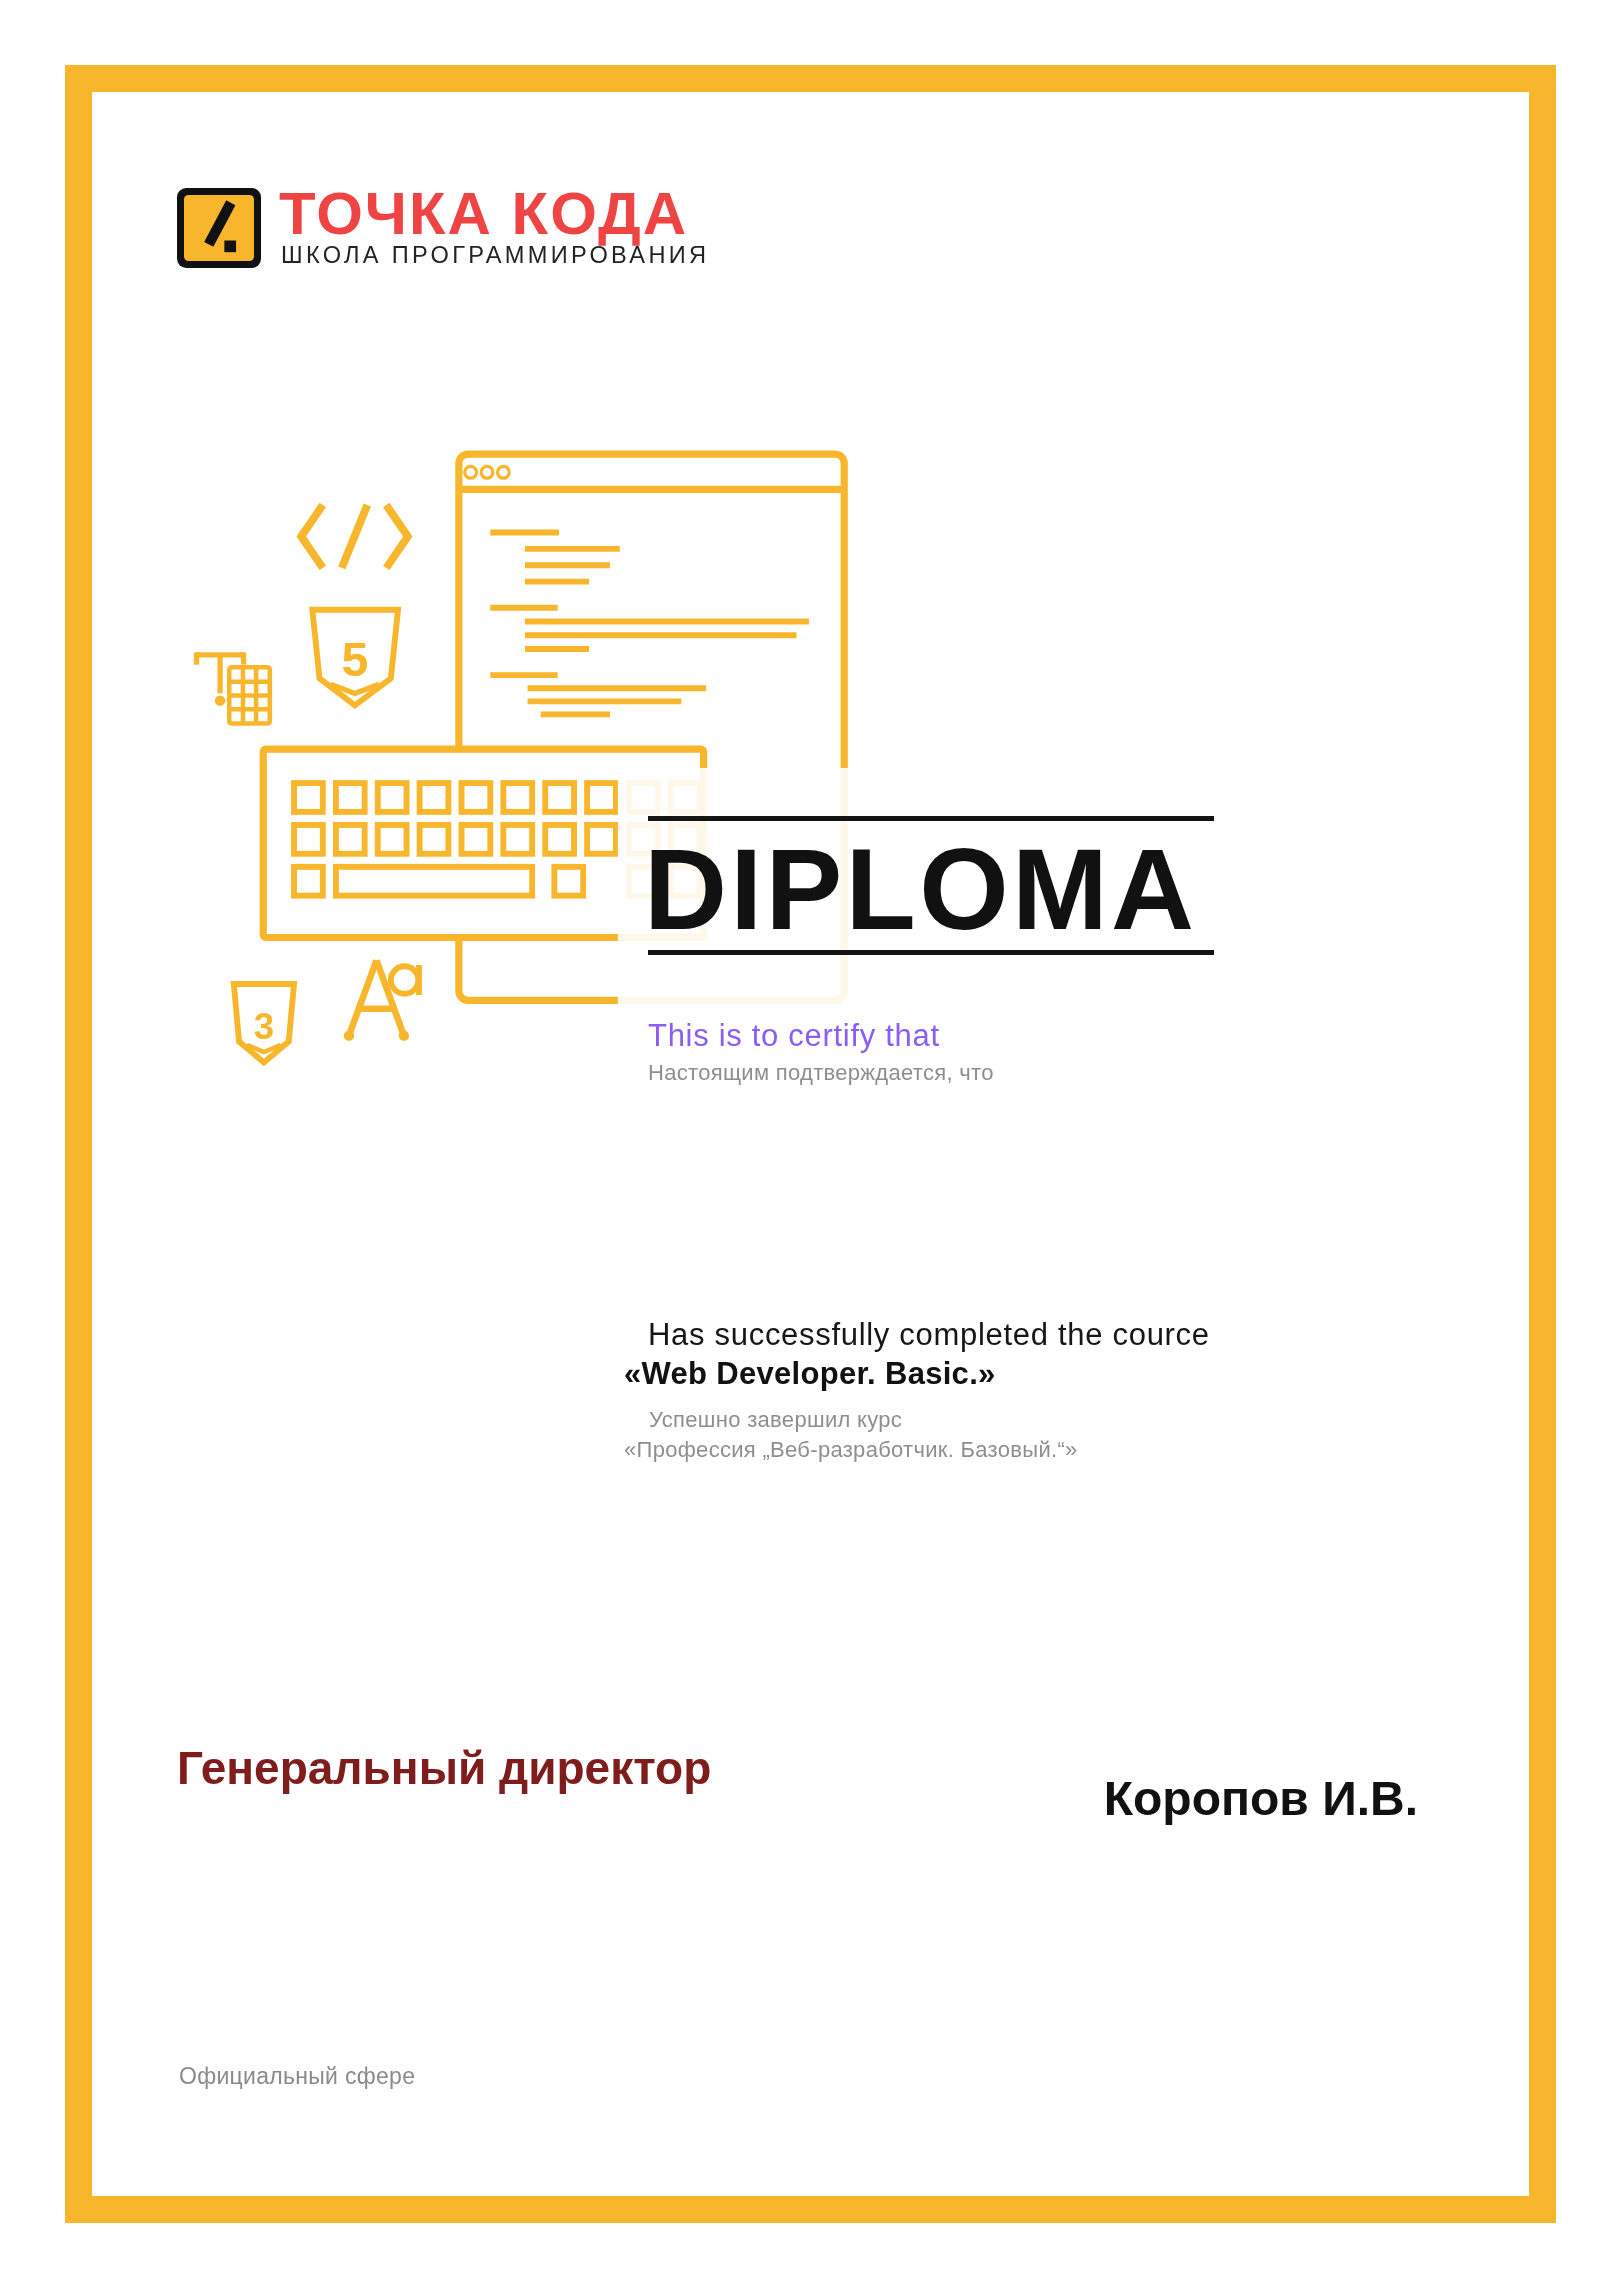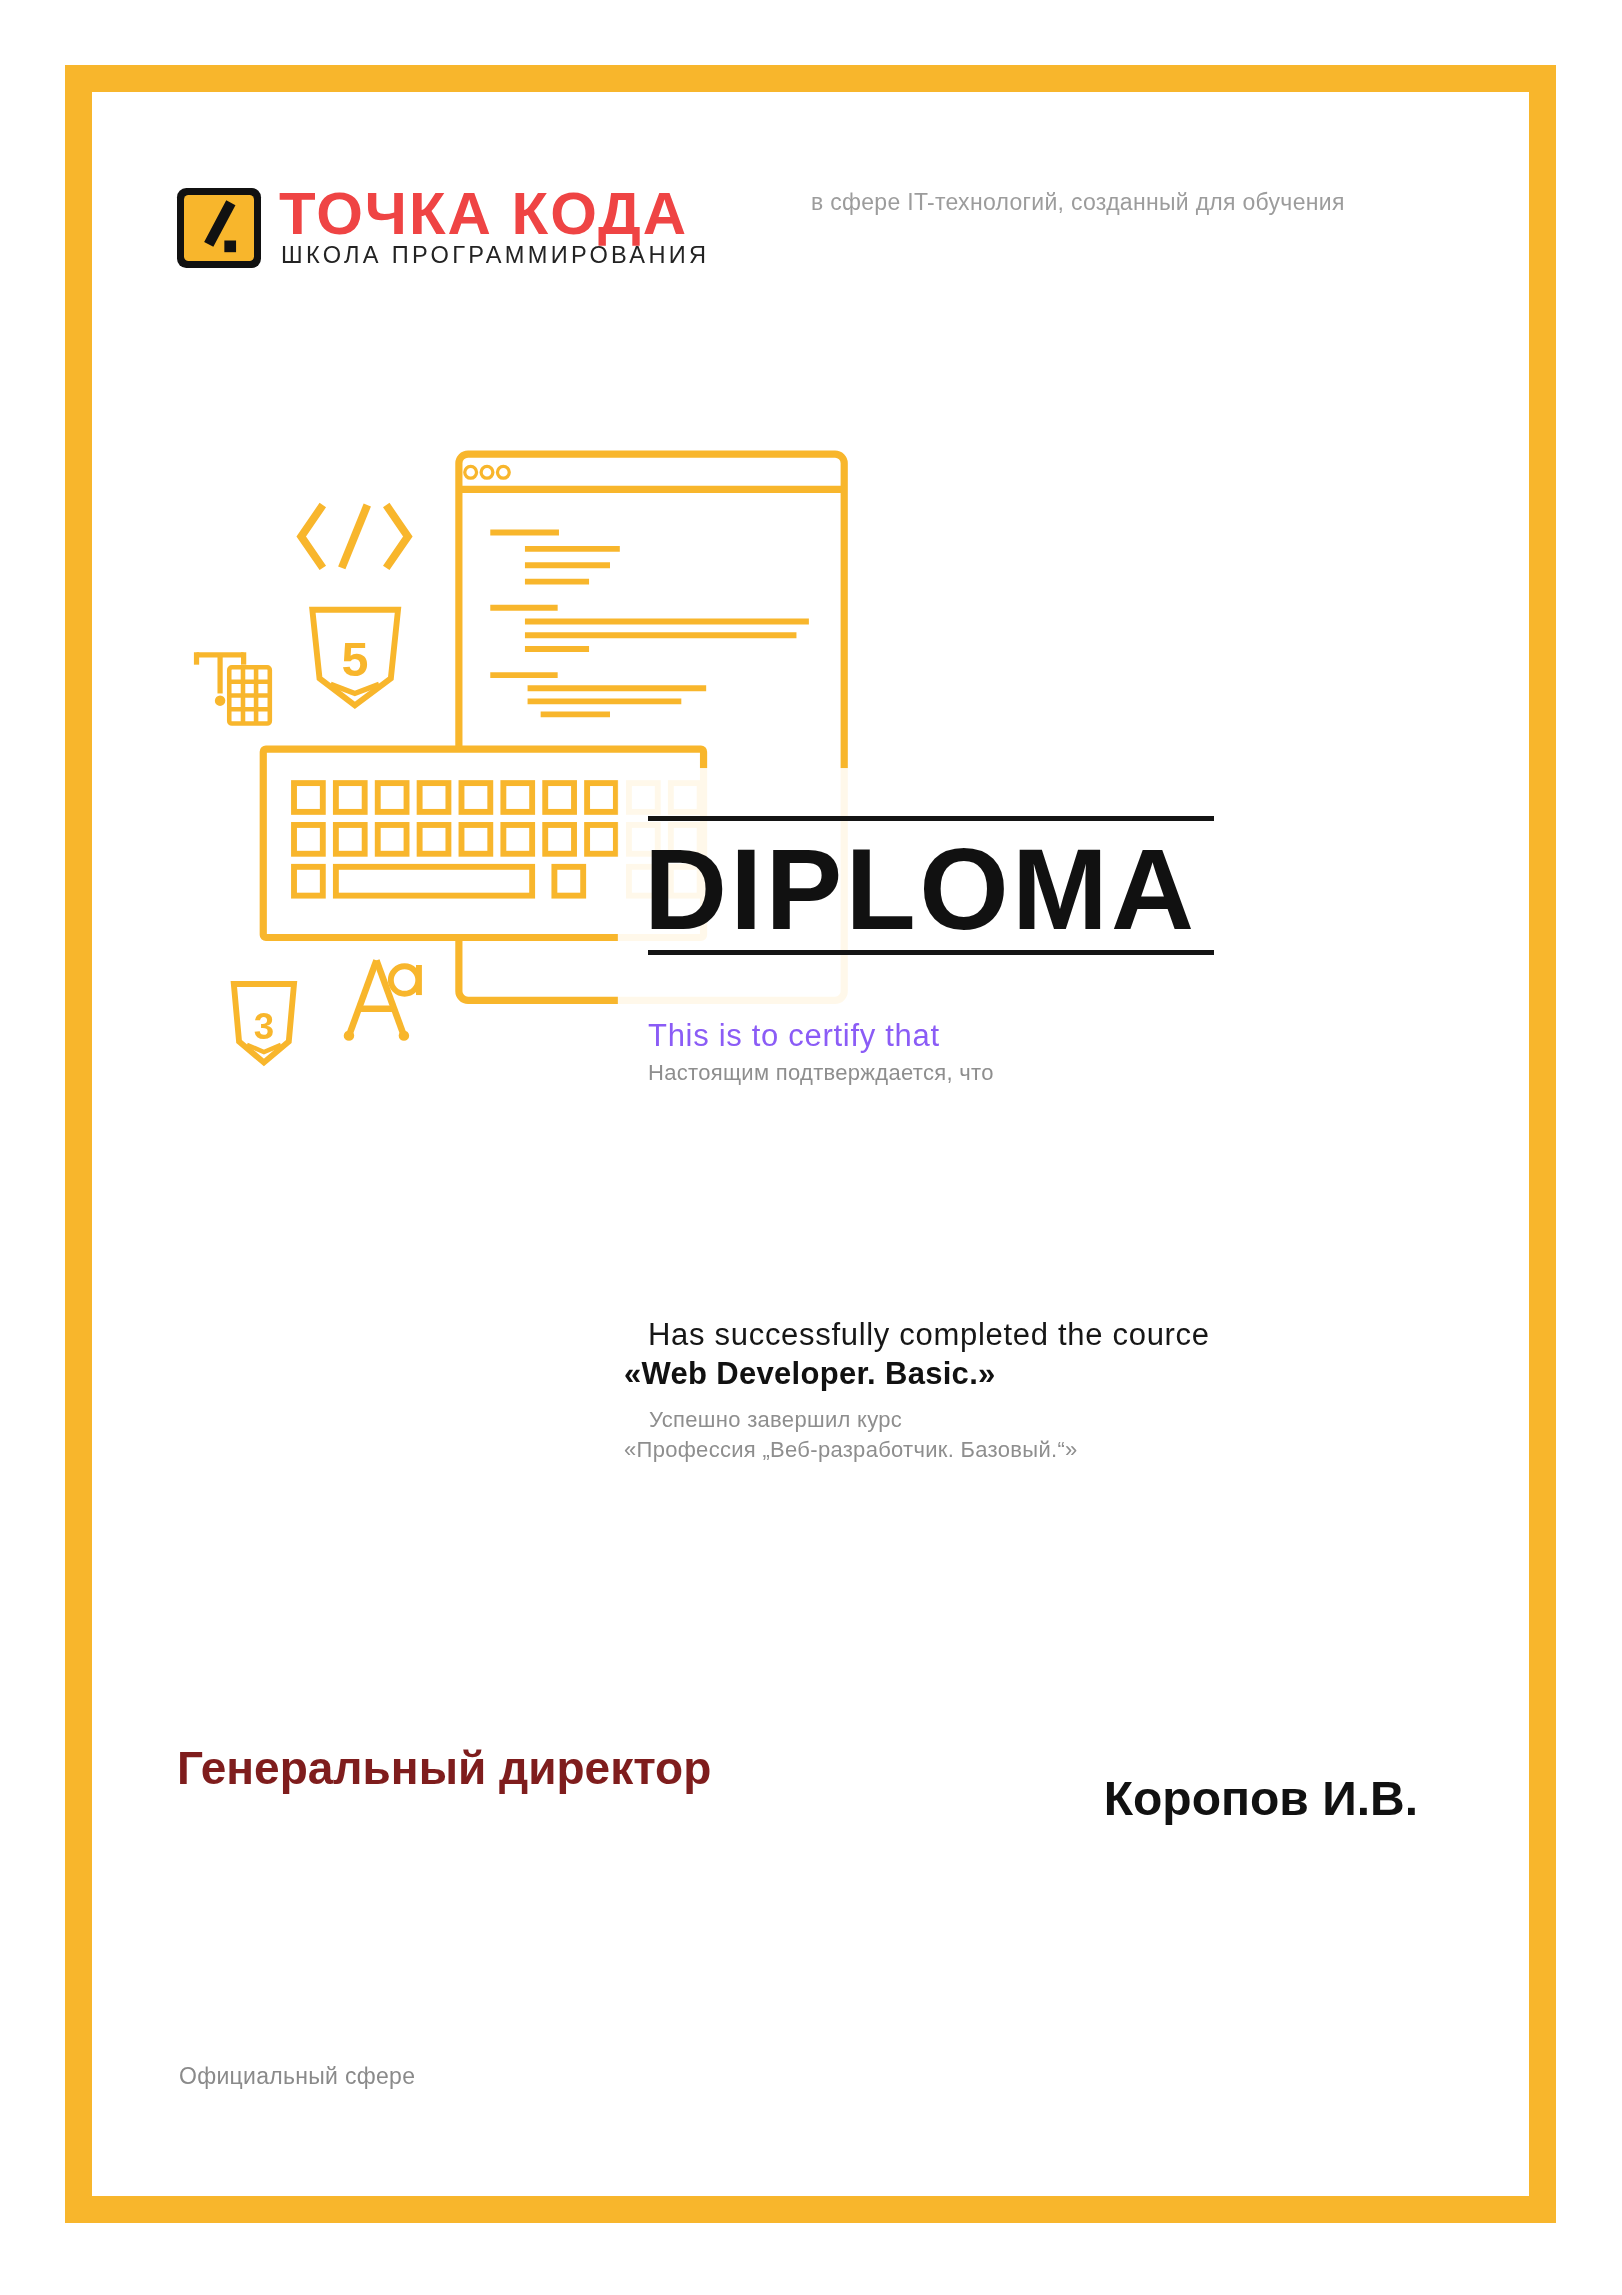--- a/index.html
+++ b/index.html
@@ -146,21 +146,20 @@
     <svg width="69" height="65" viewBox="0 0 106 100">
       <line x1="72" y1="12" x2="38" y2="76" stroke="#111111" stroke-width="16"></line>
       <rect x="62" y="70" width="18" height="18" fill="#111111"></rect>
     </svg>
   </div>
 </div>
 <div class="abs" id="logo-title">ТОЧКА КОДА</div>
 <div class="abs" id="logo-sub">ШКОЛА ПРОГРАММИРОВАНИЯ</div>
 
 <div class="abs" id="org-desc">
-  <div>в сфере IT-технологий, созданный для обучения</div>
 </div>
 
 <div class="abs rule" id="diploma-rule-top"></div>
 <div class="abs" id="diploma-title">DIPLOMA</div>
 <div class="abs rule" id="diploma-rule-bottom"></div>
 
 <div class="abs" id="certify-en">This is to certify that</div>
 <div class="abs" id="certify-ru">Настоящим подтверждается, что</div>
 
 <div class="abs" id="course-en-1">Has successfully completed the cource</div>

